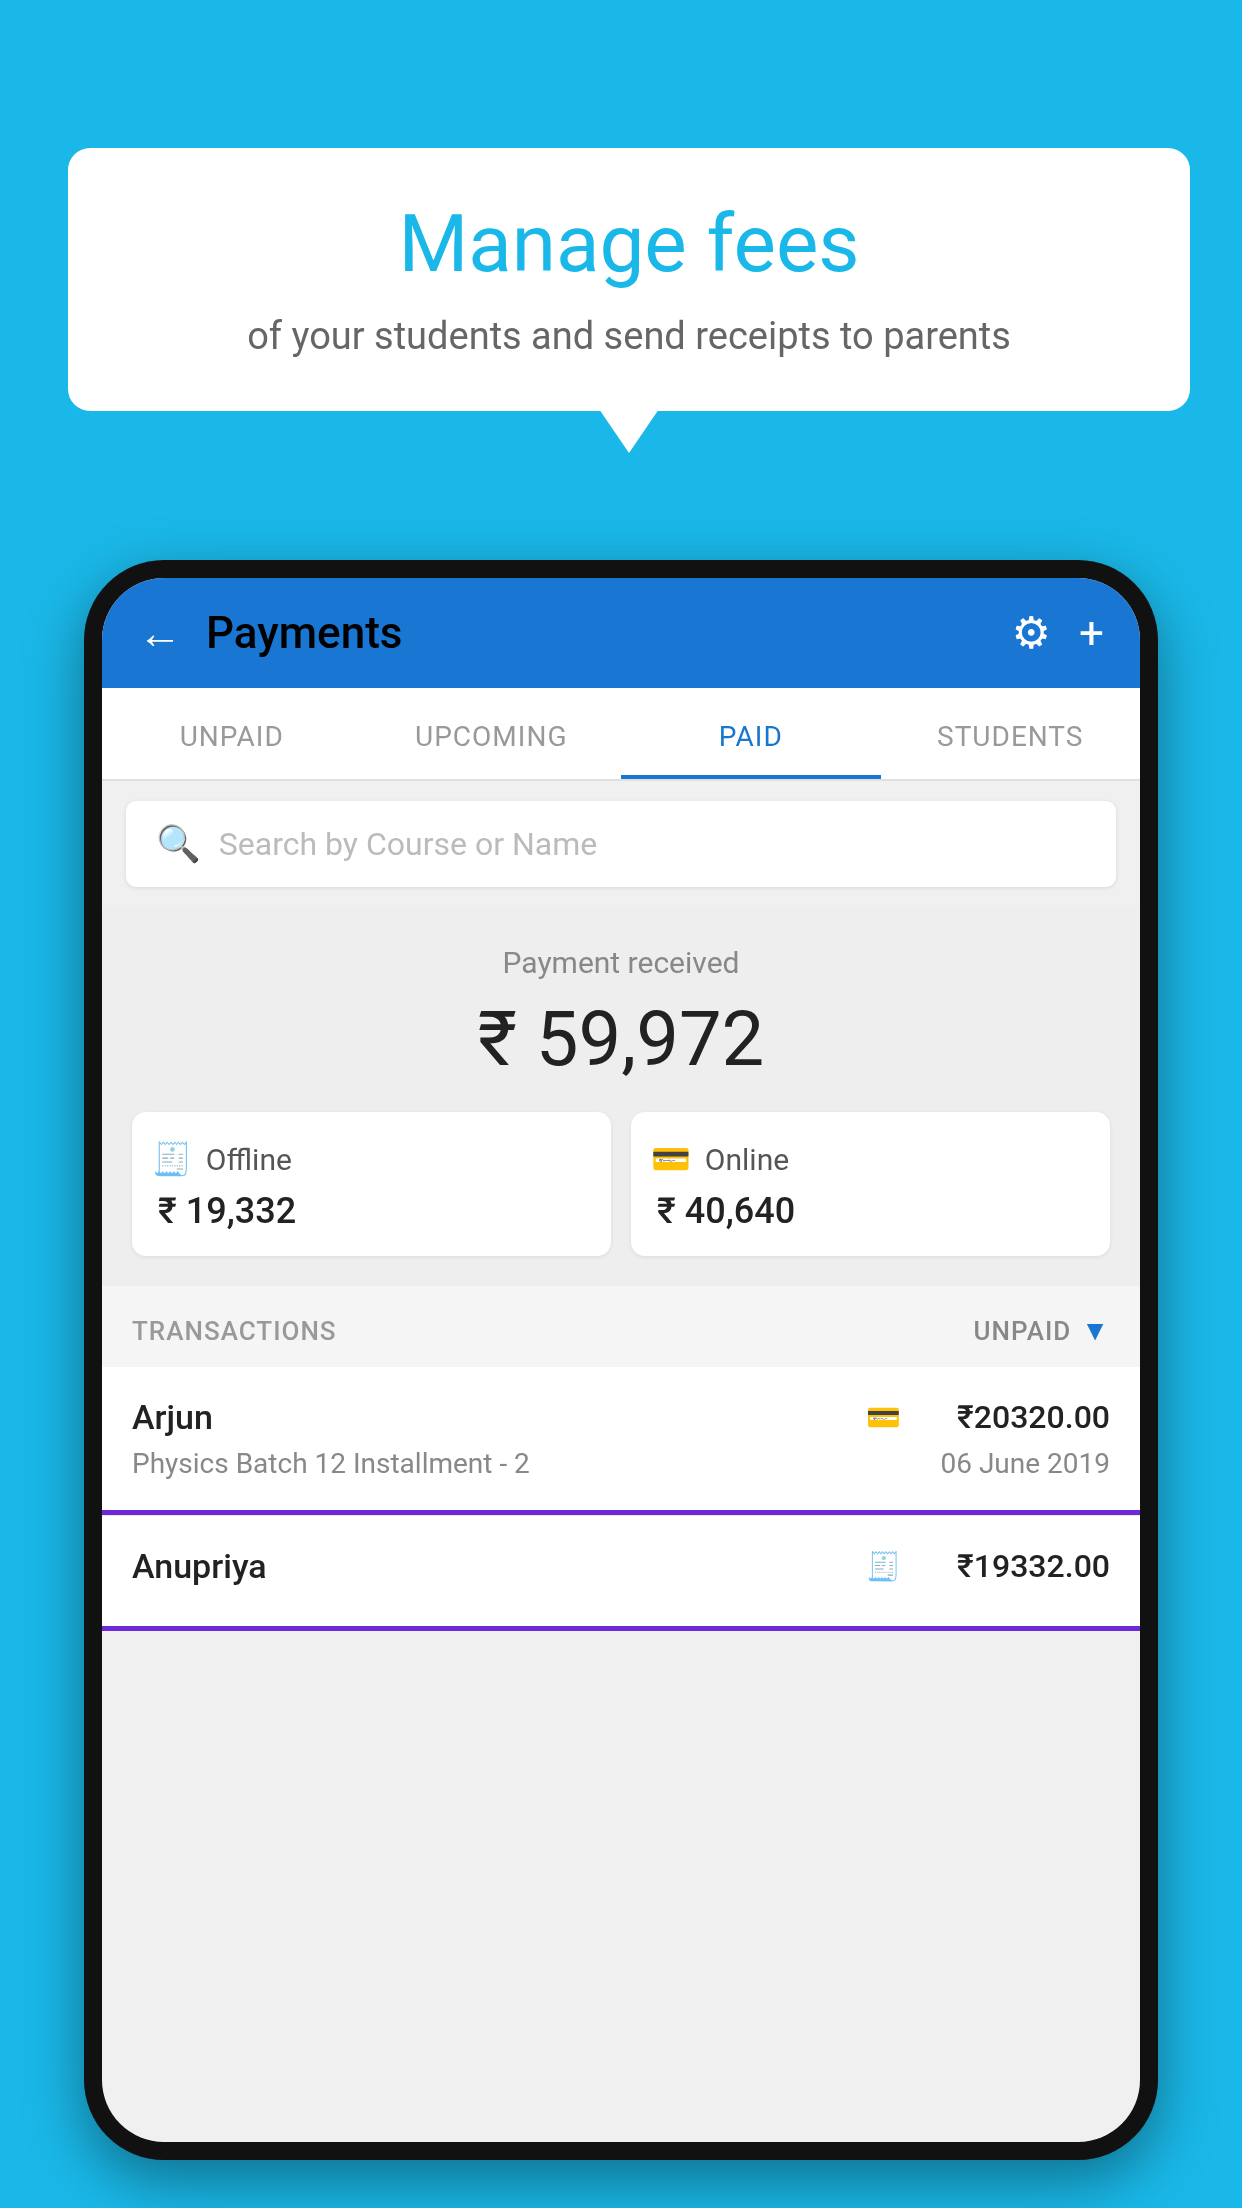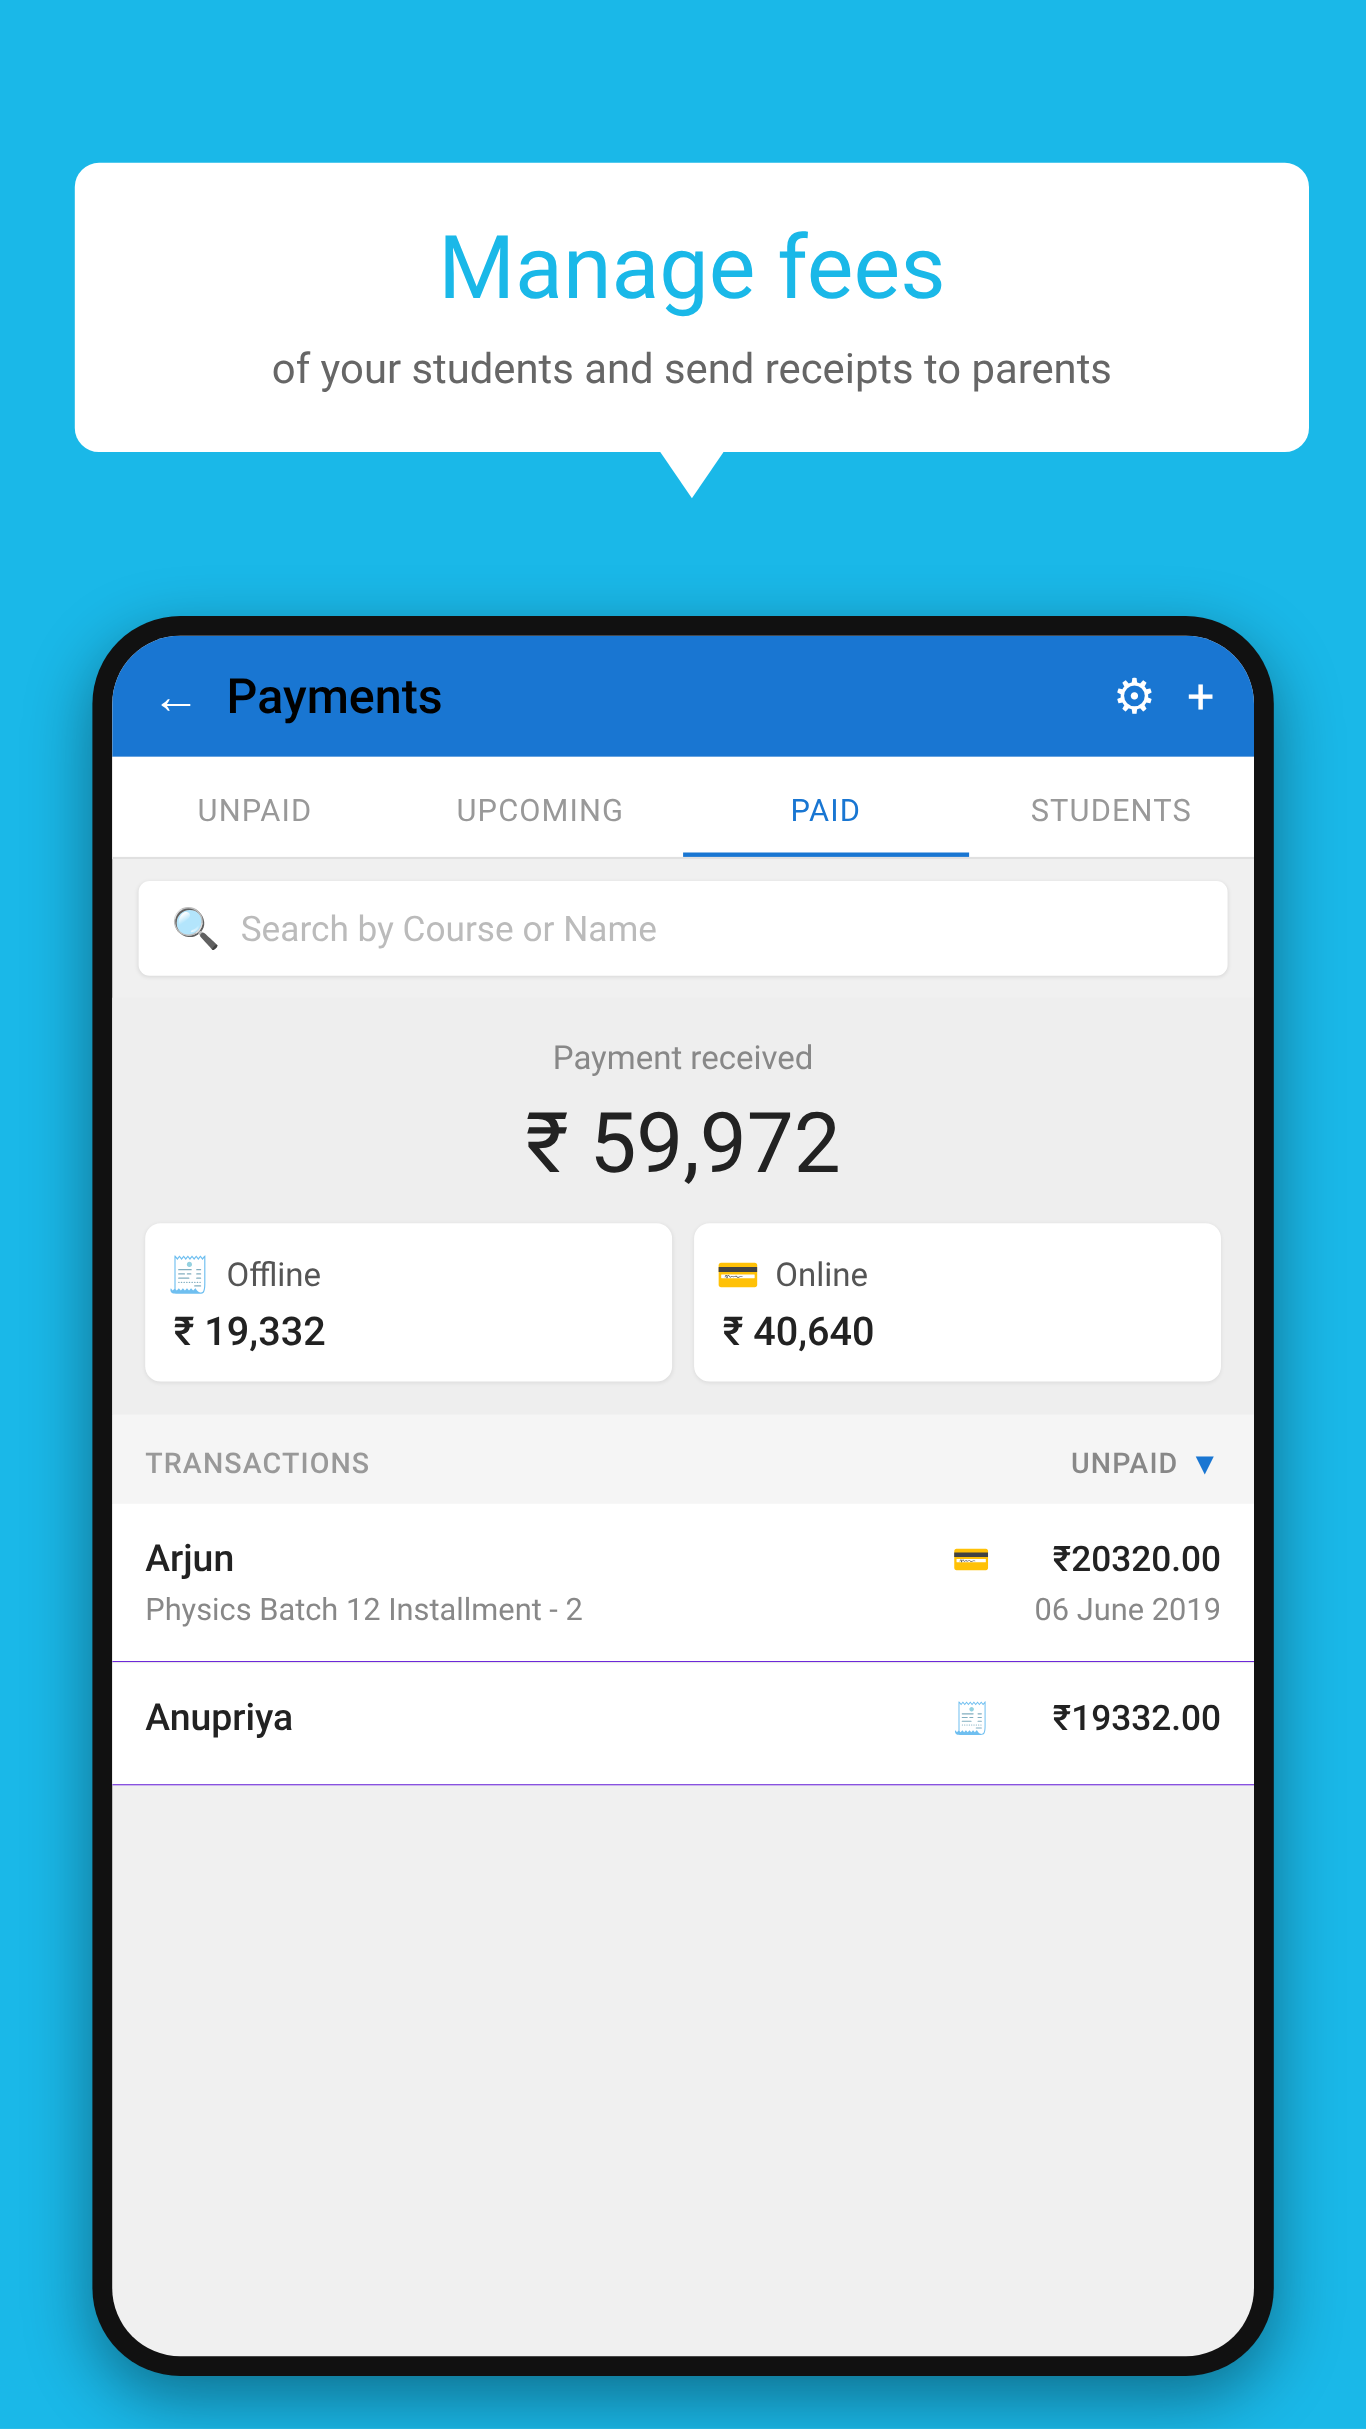--- a/index.html
+++ b/index.html
@@ -303,21 +303,21 @@
 
     .filter-icon {
       color: #1976d2;
       font-size: 28px;
     }
 
     
     .transaction-row {
       background: white;
       padding: 30px 30px;
-      border-bottom: 1px solid #6d28d9;
+      border-bottom: 5px solid #6d28d9;
     }
 
     .transaction-top {
       display: flex;
       justify-content: space-between;
       align-items: center;
       margin-bottom: 10px;
     }
 
     .transaction-name {

